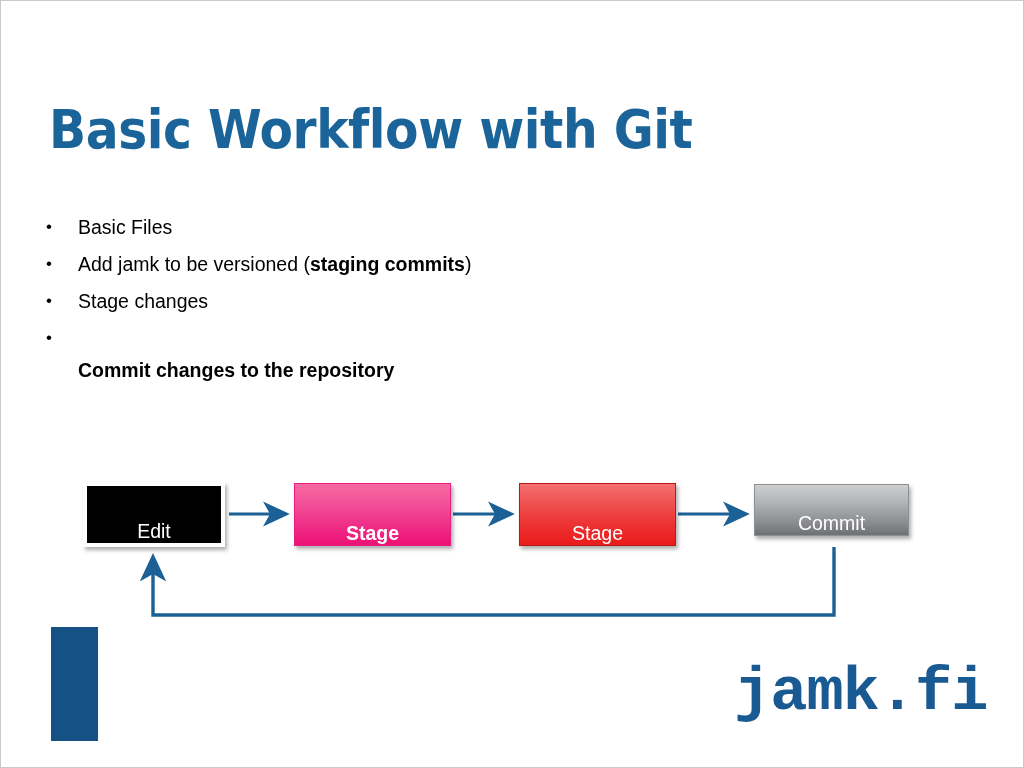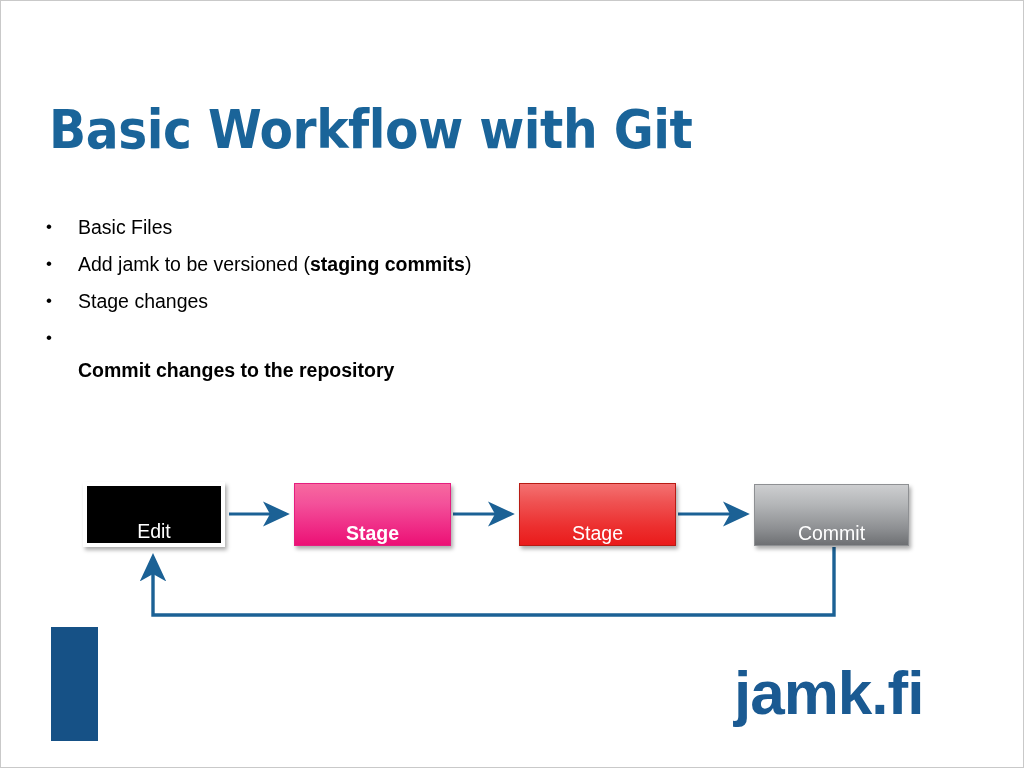--- a/index.html
+++ b/index.html
@@ -106,21 +106,21 @@
     border: 1px solid #e2^;
     border: 1px solid #e51e7f;
     font-weight: bold;
   }
   #box-review {
     left: 518px; top: 482px;  width: 157px; height: 63px;
     background: linear-gradient(to bottom, #f47171 0%, #ef5252 30%, #ec2f2f 70%, #ea1b1b 100%);
     border: 1px solid #b81b14;
   }
   #box-commit {
-    left: 753px; top: 483px;  width: 155px; height: 62px;
+    left: 753px; top: 483px;  width: 155px; height: 52px;
     background: linear-gradient(to bottom, #cdced0 0%, #b4b6b8 32%, #8e9093 72%, #6e7073 100%);
     border: 1px solid #8e9093;
   }
 
   .flow-svg {
     position: absolute;
     left: 0; top: 0;
     width: 1024px; height: 768px;
   }
 
@@ -130,21 +130,21 @@
     left: 50px;
     top: 626px;
     width: 47px;
     height: 114px;
     background: #165186;
   }
   #footer-logo {
     position: absolute;
     left: 733px;
     top: 655px;
-    font-family: Liberation Sans, sans-serif;
+    font-family: Liberation Mono, monospace;
     font-size: 62px;
     font-weight: bold;
     color: #1a5a92;
     letter-spacing: -1px;
     line-height: 74px;
     white-space: nowrap;
   }
 </style>
 </head>
 <body>

